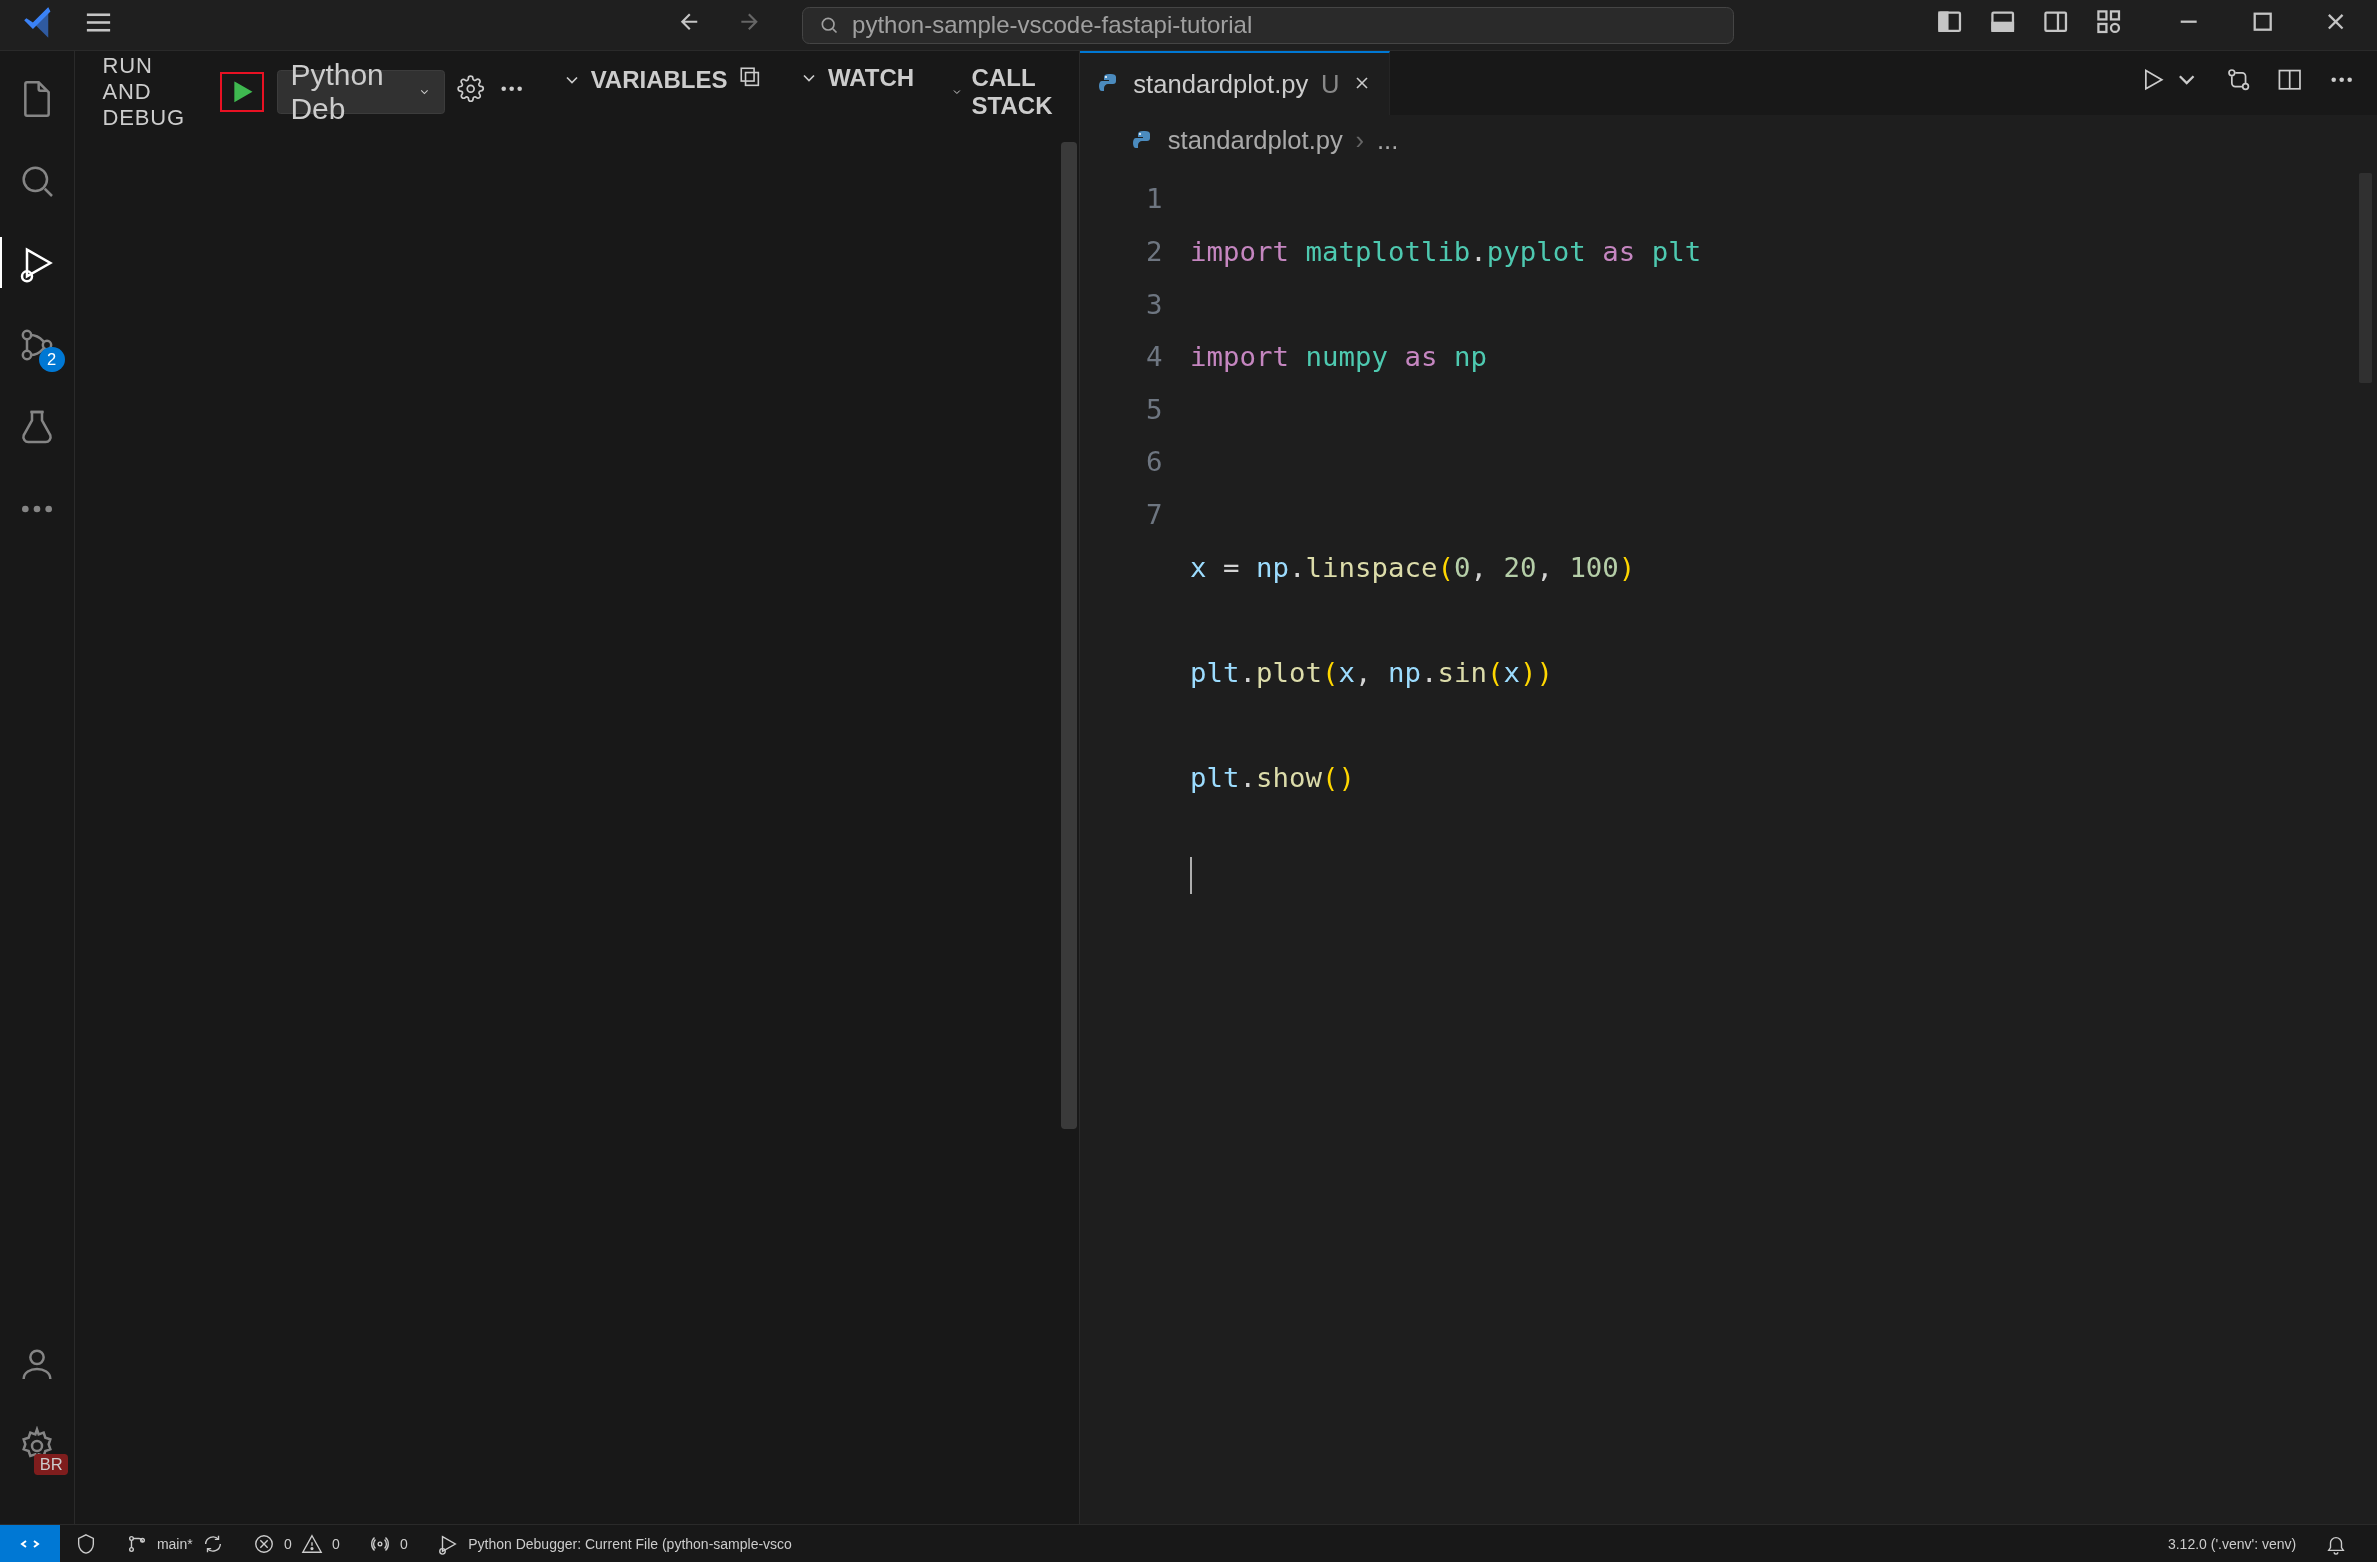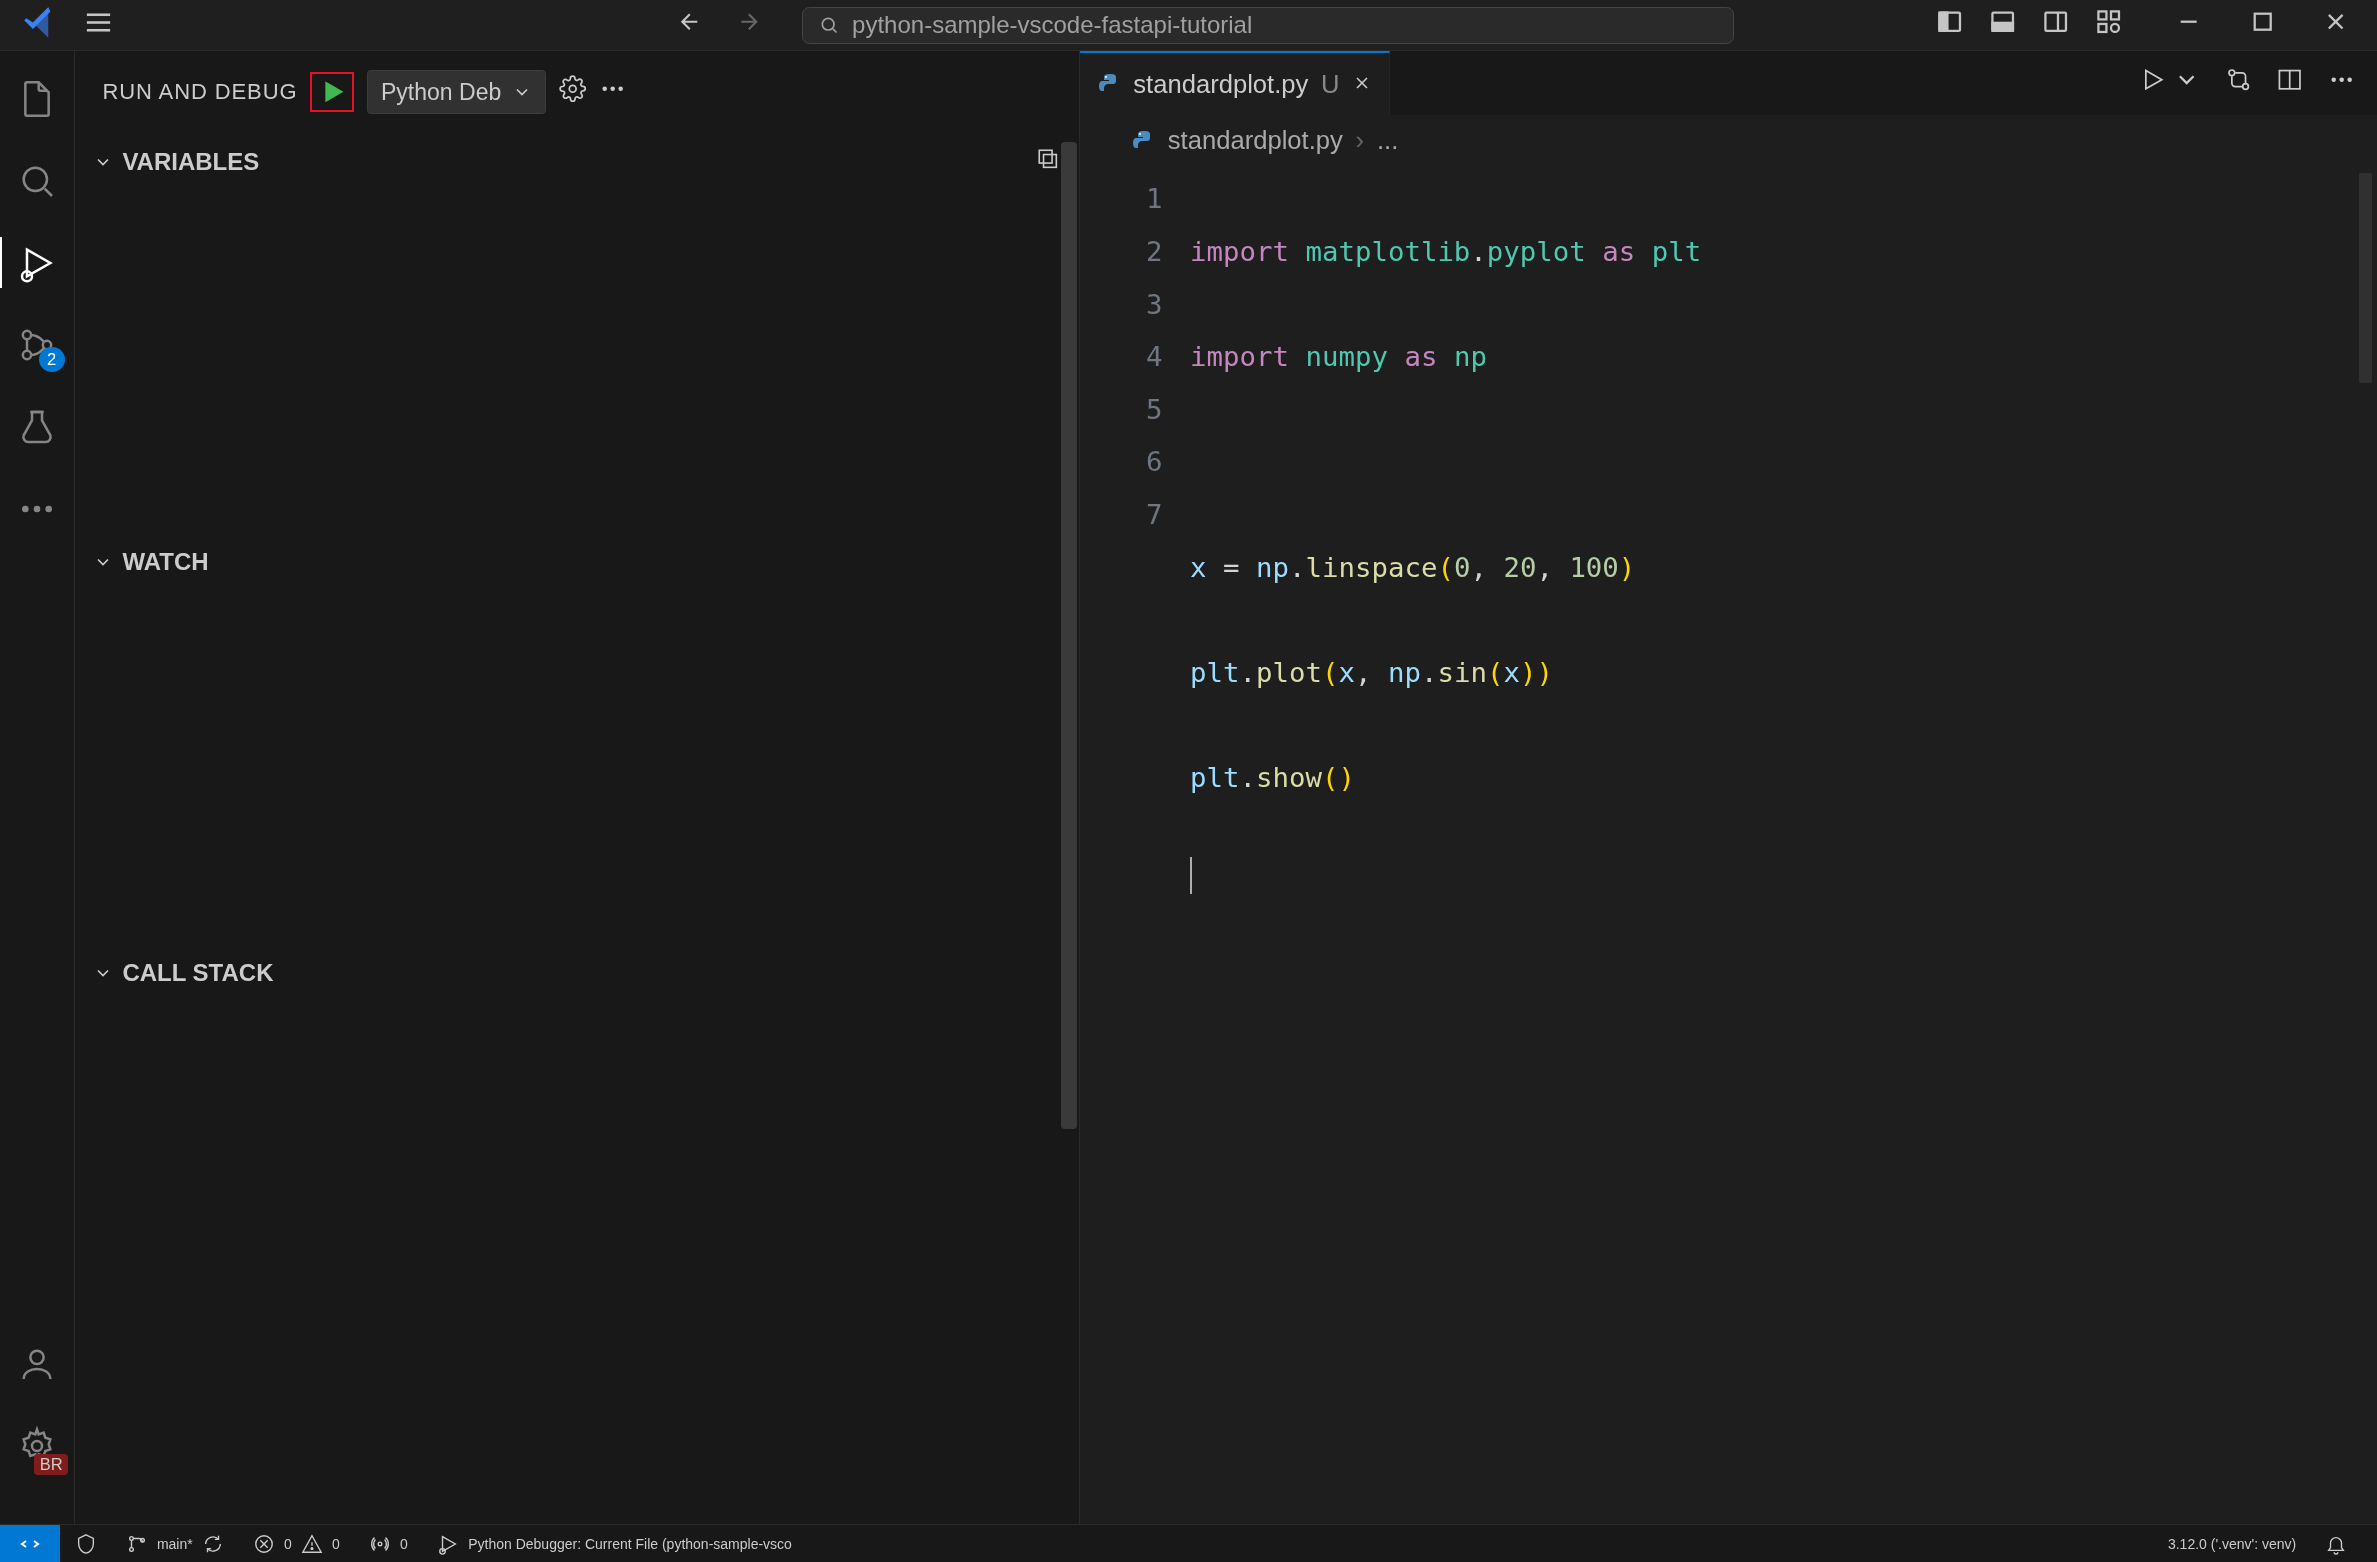--- a/index.html
+++ b/index.html
@@ -59,43 +59,43 @@
 .activity-bar .spacer { flex:1;}
 .act-badge {
   position:absolute; right:-5.5px; bottom:-5.5px; background:#0078d4; color:#fff;
   border-radius:50%; width:25.6px; height:25.6px; font-size:16.5px;
   display:flex;align-items:center;justify-content:center;
 }
 .ext-badge { position:absolute; right:-9.1px; bottom:-7.3px; background:#7f1d1d;color:#ccc; font-size:16.5px; padding:0.9px 5.5px;border-radius:3.7px;}
 .sidebar {
   width: 1005px;
   background: #181818;
-  display:flex; flex-direction:column;
+  display:flex; flex-direction:row;
   border-right:0.9px solid #2a2a2a;
   position:relative;
 }
 .sidebar-header {
   display:flex; align-items:center; height:82px;
   padding: 0 18.3px 0 27.4px;
   gap: 12.8px;
   color:#cccccc;
   font-size: 22px;
 }
 .sidebar-title { letter-spacing:0.9px; }
 .start-btn {
   border: 2.7px solid #e81123;
   padding: 5.5px 7.3px;
   display:flex;align-items:center;justify-content:center;
 }
 .start-btn svg { width:25.6px; height:25.6px;}
 .config-select {
   background:#313131; border:0.9px solid #3c3c3c;
   height:44px; padding:0 12.8px;
-  display:flex;align-items:center; gap:11px;
-  font-size:23px; color:#ccc;
+  display:flex;align-items:center; gap:27px;
+  font-size:30px; color:#ccc;
   border-radius:3.7px;
 }
 .config-select svg{width:20px;height:20px;}
 .gear-icon svg, .more-icon svg { width:27.4px;height:27.4px;}
 .section-header {
   display:flex;align-items:center; gap:9.1px;
   padding: 12.8px 18.3px;
   font-size:24px; font-weight:600; color:#ccc;
   cursor:pointer;
 }

